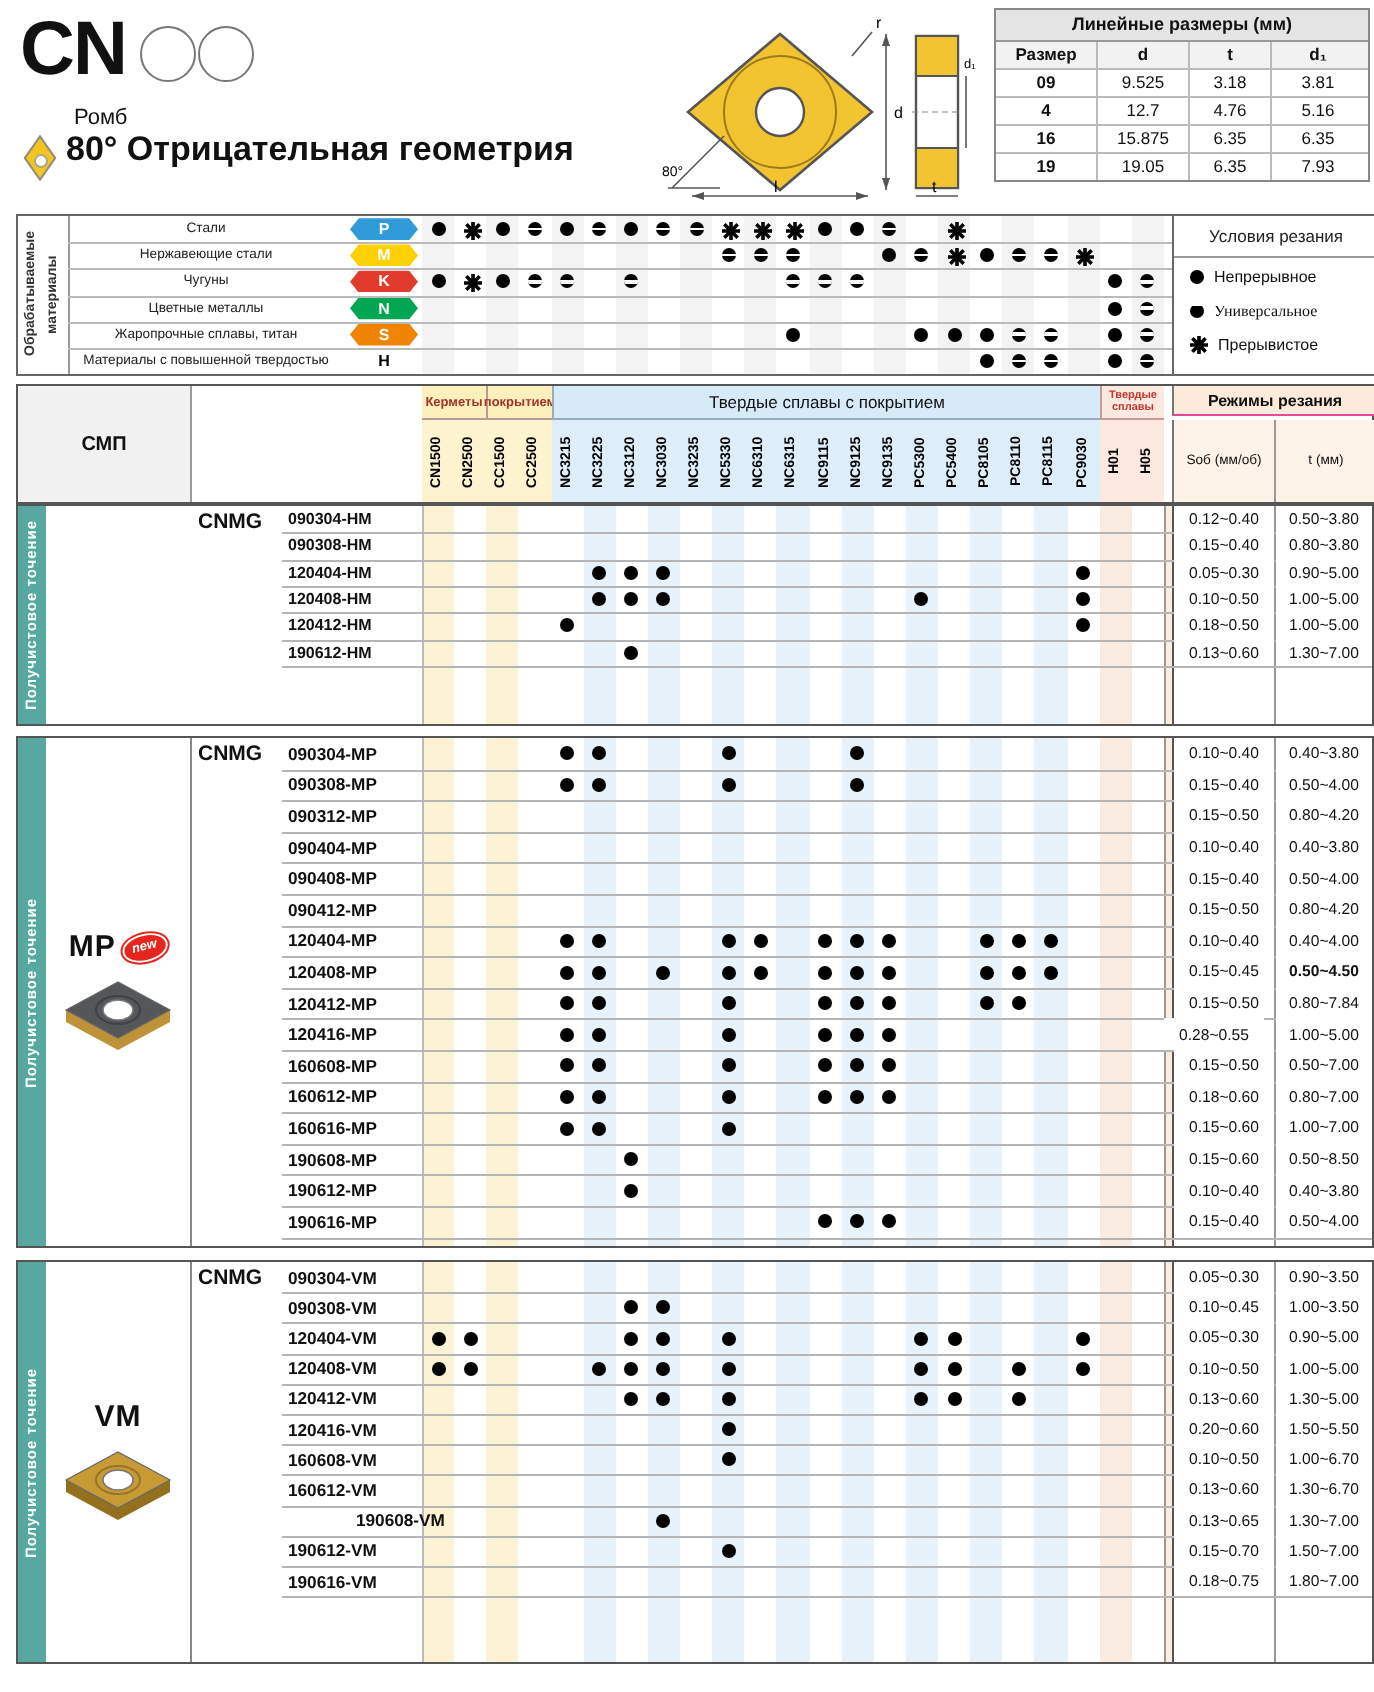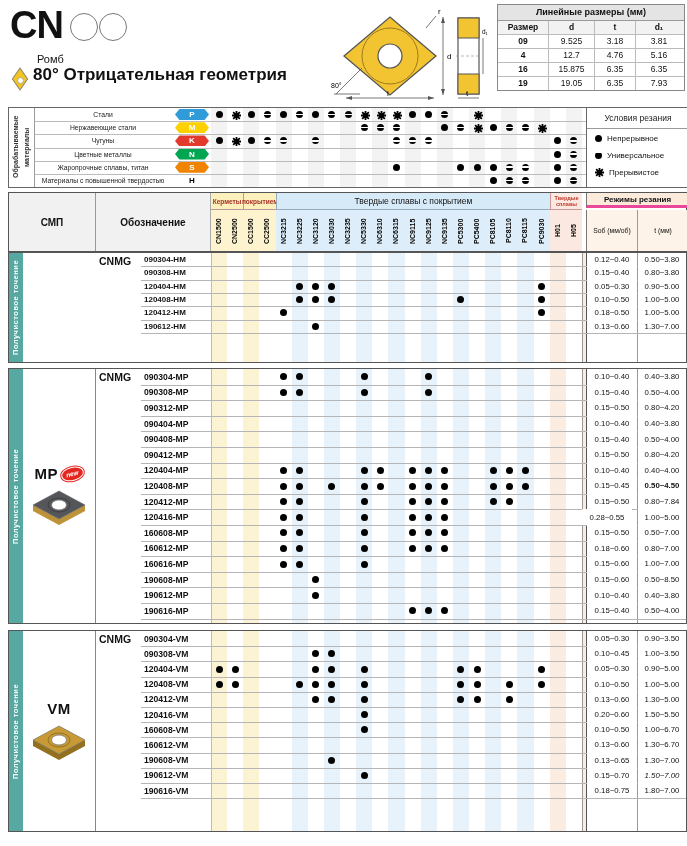--- a/index.html
+++ b/index.html
@@ -43,21 +43,21 @@
   
   #mh{position:absolute;left:8px;top:192px;width:679px;height:60px;border:1px solid #555;box-sizing:border-box;background:#fff;}
   .mh-cell{position:absolute;display:flex;align-items:center;justify-content:center;box-sizing:border-box;}
   #mh-smp{left:0;top:0;width:87px;height:58px;background:#f1f1f1;border-right:1px solid #999;font-size:10px;font-weight:bold;}
   #mh-des{left:87px;top:0;width:115px;height:58px;background:#f1f1f1;border-right:1px solid #aaa;font-size:10px;font-weight:bold;}
   #mh-cermet{left:202px;top:0;width:32px;height:17px;background:#fcf0bc;color:#a33227;font-size:6.5px;font-weight:bold;border-bottom:1px solid #b99;}
   #mh-cercoat{left:234px;top:0;width:33px;height:17px;background:#fcf0bc;color:#a33227;font-size:6.5px;font-weight:bold;border-left:1px solid #b99;border-bottom:1px solid #b99;}
   #mh-coated{left:267px;top:0;width:274px;height:17px;background:#d7eaf8;font-size:8.5px;border-left:1px solid #9ab;border-bottom:1px solid #9ab;}
   #mh-plain{left:541px;top:0;width:32px;height:17px;background:#fbe9e1;color:#c0392b;font-size:5.5px;font-weight:bold;text-align:center;line-height:1.15;border-left:1px solid #c99;border-bottom:1px solid #c99;}
   #mh-gap{left:573px;top:0;width:4px;height:58px;background:#fbece0;border-left:1px solid #bbb;}
-  #mh-regimes{left:577px;top:0;width:102px;height:15px;background:#fceadb;font-size:8px;font-weight:bold;border-left:1px solid #777;border-bottom:3px solid #ec4899;}
+  #mh-regimes{left:577px;top:0;width:102px;height:15px;background:#fceadb;font-size:8px;font-weight:bold;border-left:1px solid #777;border-bottom:1px solid #ec4899;}
   .band{position:absolute;top:17px;height:41px;}
   .glabel{position:absolute;top:18px;height:40px;font-size:7px;font-weight:bold;writing-mode:vertical-rl;transform:rotate(180deg);
           text-align:center;line-height:16px;color:#000;}
   #mh-sob{left:577px;top:17px;width:51px;height:41px;background:#fdf3e8;font-size:6.8px;text-align:center;border-left:1px solid #777;}
   #mh-t{left:628px;top:17px;width:51px;height:41px;background:#fdf3e8;font-size:6.8px;text-align:center;border-left:1px solid #999;}
   
   .block{position:absolute;left:8px;width:679px;border:1px solid #555;box-sizing:border-box;background:#fff;}
   #block-hm{top:252px;height:111px;}
   #block-mp{top:368px;height:256px;}
   #block-vm{top:630px;height:202px;}
@@ -256,37 +256,36 @@
         <span class="sym-c" style="left: 545.252px; top: 68.9167px;"></span>
         <span class="sym-u" style="left: 561.38px; top: 68.9167px;"></span>
       </div>
     <div id="legend">
       <div id="legend-title">Условия резания</div>
       <div id="legend-items">
           <div class="legend-item" style="top: 24px;">
             <span class="sym-c inl"></span>
             <span>Непрерывное</span>
           </div>
-          <div class="legend-item" style="top: 41px;">
+          <div class="legend-item" style="top: 41px; font-family: Liberation Serif, serif;">
             <span class="sym-u inl"></span>
             <span>Универсальное</span>
           </div>
           <div class="legend-item" style="top: 58px;">
             <svg viewBox="0 0 10 10" class="sym-i inl">
               <path d="M5 0V10M0 5H10M1.3 1.3L8.7 8.7M8.7 1.3L1.3 8.7" stroke="#000" stroke-width="2"></path>
             </svg>
             <span>Прерывистое</span>
           </div>
         </div>
     </div>
   </div>
 
   <div id="mh">
     <div class="mh-cell" id="mh-smp">СМП</div>
-    <div class="mh-cell" id="mh-des">Обозначение</div>
     <div class="mh-cell" id="mh-cermet">Керметы</div>
     <div class="mh-cell" id="mh-cercoat">покрытием</div>
     <div class="mh-cell" id="mh-coated">Твердые сплавы с покрытием</div>
     <div class="mh-cell" id="mh-plain">Твердые сплавы</div>
     <div id="mh-gap"></div>
     <div class="mh-cell" id="mh-regimes">Режимы резания</div>
     <div id="grade-labels">
         <div class="band" style="left: 202px; width: 64.512px; background: rgb(253, 244, 207);"></div>
         <div class="band" style="left: 266.512px; width: 274.176px; background: rgb(221, 237, 249);"></div>
         <div class="band" style="left: 540.688px; width: 32.256px; background: rgb(251, 233, 225);"></div>
@@ -622,29 +621,29 @@
       <div class="row-border" style="top: 91.2px;"></div>
       <div class="row-name" style="top: 91.2px; height: 15.2px; font-size: 8.6px;">160608-VM</div>
       <span class="sym-c" style="left: 351.716px; top: 95.3px;"></span>
       <div class="val" style="left: 578px; width: 50px; top: 91.2px; height: 15.2px;">0.10~0.50</div>
       <div class="val" style="left: 629px; width: 48px; top: 91.2px; height: 15.2px;">1.00~6.70</div>
       <div class="row-border" style="top: 106.4px;"></div>
       <div class="row-name" style="top: 106.4px; height: 15.2px; font-size: 8.6px;">160612-VM</div>
       <div class="val" style="left: 578px; width: 50px; top: 106.4px; height: 15.2px;">0.13~0.60</div>
       <div class="val" style="left: 629px; width: 48px; top: 106.4px; height: 15.2px;">1.30~6.70</div>
       <div class="row-border" style="top: 121.6px;"></div>
-      <div class="row-name" style="top: 121.6px; height: 15.2px; font-size: 8.6px;">190608-VM</div>
+      <div class="row-name" style="top: 121.6px; height: 15.2px; font-size: 8.6px; margin-left: 34px;">190608-VM</div>
       <span class="sym-c" style="left: 319.46px; top: 125.7px;"></span>
       <div class="val" style="left: 578px; width: 50px; top: 121.6px; height: 15.2px;">0.13~0.65</div>
       <div class="val" style="left: 629px; width: 48px; top: 121.6px; height: 15.2px;">1.30~7.00</div>
       <div class="row-border" style="top: 136.8px;"></div>
       <div class="row-name" style="top: 136.8px; height: 15.2px; font-size: 8.6px;">190612-VM</div>
       <span class="sym-c" style="left: 351.716px; top: 140.9px;"></span>
       <div class="val" style="left: 578px; width: 50px; top: 136.8px; height: 15.2px;">0.15~0.70</div>
-      <div class="val" style="left: 629px; width: 48px; top: 136.8px; height: 15.2px; font-style: italic;">1.50~7.00</div>
+      <div class="val" style="left: 629px; width: 48px; top: 136.8px; height: 15.2px;">1.50~7.00</div>
       <div class="row-border" style="top: 152px;"></div>
       <div class="row-name" style="top: 152px; height: 15.2px; font-size: 8.6px;">190616-VM</div>
       <div class="val" style="left: 578px; width: 50px; top: 152px; height: 15.2px;">0.18~0.75</div>
       <div class="val" style="left: 629px; width: 48px; top: 152px; height: 15.2px;">1.80~7.00</div>
       <div class="row-border" style="top: 167.2px;"></div>
     </div>
 
 </div>
 
 </body></html>

